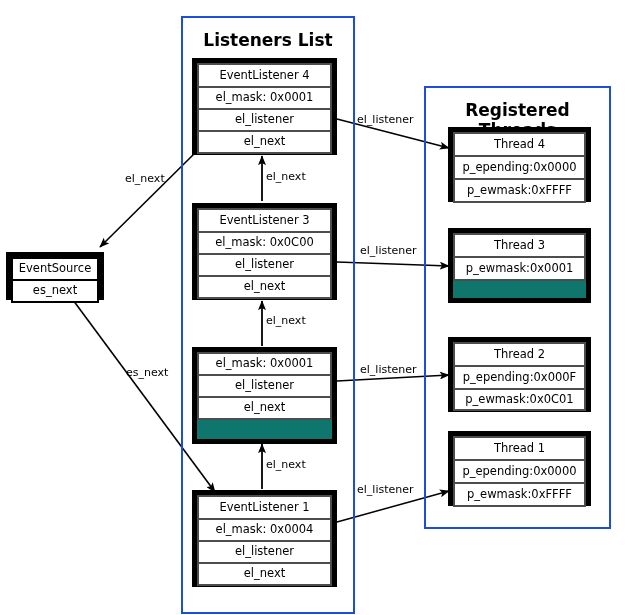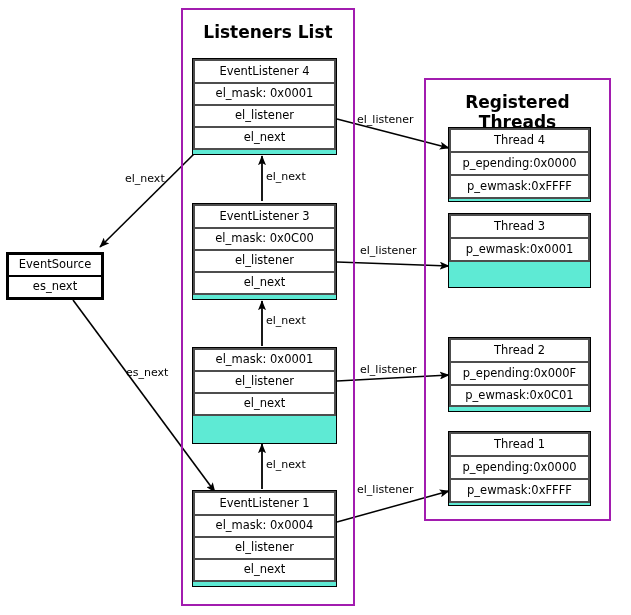--- a/index.html
+++ b/index.html
@@ -20,39 +20,40 @@
     position: absolute;
     left: 0;
     top: 0;
     width: 631px;
     height: 615px;
     pointer-events: none;
   }
   
   .panel {
     position: absolute;
-    border: 2px solid #a21caf;
+    border: 2px solid #1d4ed8;
     background: transparent;
     box-sizing: border-box;
+    margin-top: 8px;
   }
   .panel-title {
     position: absolute;
     width: 100%;
     text-align: center;
     font-size: 17px;
     font-weight: bold;
     color: #000000;
     letter-spacing: 0px;
   }
   
   .struct {
     position: absolute;
     box-sizing: border-box;
-    background: #5eead4;
-    border: 1px solid #000000;
+    background: #0f766e;
+    border: 5px solid #000000;
   }
   .field {
     box-sizing: border-box;
     background: #ffffff;
     border: 2px solid #4d4d4d;
     text-align: center;
     font-size: 11.5px;
     color: #000000;
     line-height: 1;
     display: flex;
@@ -147,21 +148,21 @@
     <div class="field" style="height:24px;">el_listener</div>
     <div class="field" style="height:24px;">el_next</div>
   </div>
 
   <div class="struct joined" style="left:448px; top:127px; width:143px; height:75px;">
     <div class="field" style="height:25px;">Thread 4</div>
     <div class="field" style="height:25px;">p_epending:0x0000</div>
     <div class="field" style="height:25px;">p_ewmask:0xFFFF</div>
   </div>
 
-  <div class="struct joined" style="left:448px; top:213px; width:143px; height:75px;">
+  <div class="struct joined" style="left:448px; top:228px; width:143px; height:75px;">
     <div class="field" style="height:25px;">Thread 3</div>
     <div class="field" style="height:25px;">p_ewmask:0x0001</div>
   </div>
 
   <div class="struct joined" style="left:448px; top:337px; width:143px; height:75px;">
     <div class="field" style="height:25px;">Thread 2</div>
     <div class="field" style="height:25px;">p_epending:0x000F</div>
     <div class="field" style="height:23px;">p_ewmask:0x0C01</div>
   </div>
 

